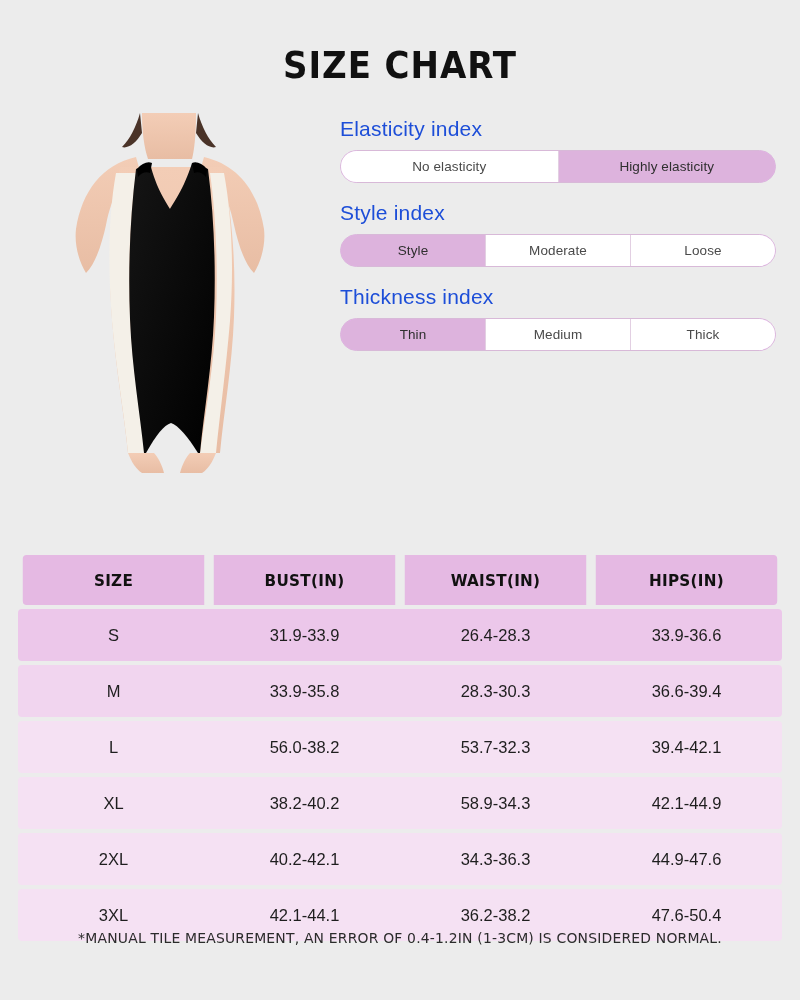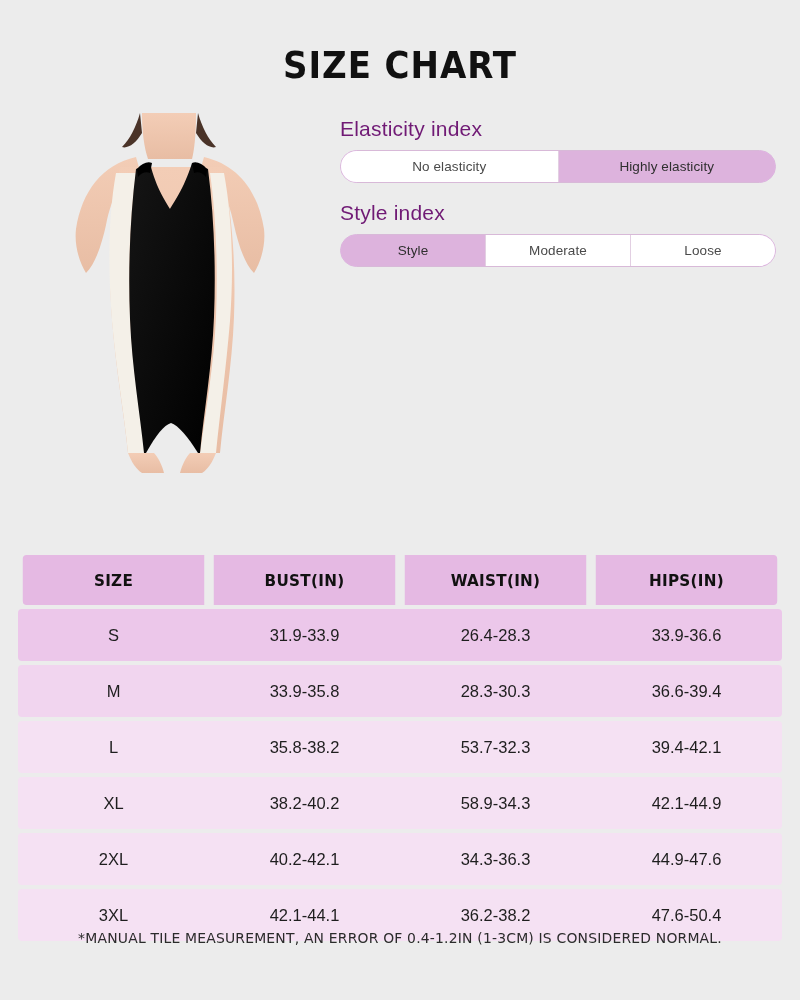--- a/index.html
+++ b/index.html
@@ -64,21 +64,21 @@
   .indices {
     flex: 1;
     padding-left: 26px;
     padding-top: 4px;
   }
 
   .index-block { margin-bottom: 18px; }
 
   .index-label {
     font-size: 21px;
-    color: #701a75;
+    color: #1d4ed8;
     font-family: "Liberation Sans", sans-serif;
     margin-bottom: 9px;
     letter-spacing: 0.2px;
   }
 
   .index-bar {
     display: flex;
     border: 1px solid #d8b9d8;
     border-radius: 17px;
     overflow: hidden;
@@ -218,20 +218,28 @@
 
       <div class="index-block">
         <div class="index-label">Style index</div>
         <div class="index-bar">
           <div class="seg active">Style</div>
           <div class="seg">Moderate</div>
           <div class="seg">Loose</div>
         </div>
       </div>
 
+      <div class="index-block">
+        <div class="index-label">Thickness index</div>
+        <div class="index-bar">
+          <div class="seg active">Thin</div>
+          <div class="seg">Medium</div>
+          <div class="seg">Thick</div>
+        </div>
+      </div>
 
     </div>
   </div>
 
   <div class="table-wrap">
     <table>
       <thead>
         <tr>
           <th>SIZE</th>
           <th>BUST(IN)</th>
@@ -247,21 +255,21 @@
           <td>33.9-36.6</td>
         </tr>
         <tr>
           <td>M</td>
           <td>33.9-35.8</td>
           <td>28.3-30.3</td>
           <td>36.6-39.4</td>
         </tr>
         <tr class="light">
           <td>L</td>
-          <td>35.8-38.2</td>
+          <td>56.0-38.2</td>
           <td>53.7-32.3</td>
           <td>39.4-42.1</td>
         </tr>
         <tr class="light">
           <td>XL</td>
           <td>38.2-40.2</td>
           <td>58.9-34.3</td>
           <td>42.1-44.9</td>
         </tr>
         <tr class="light">

